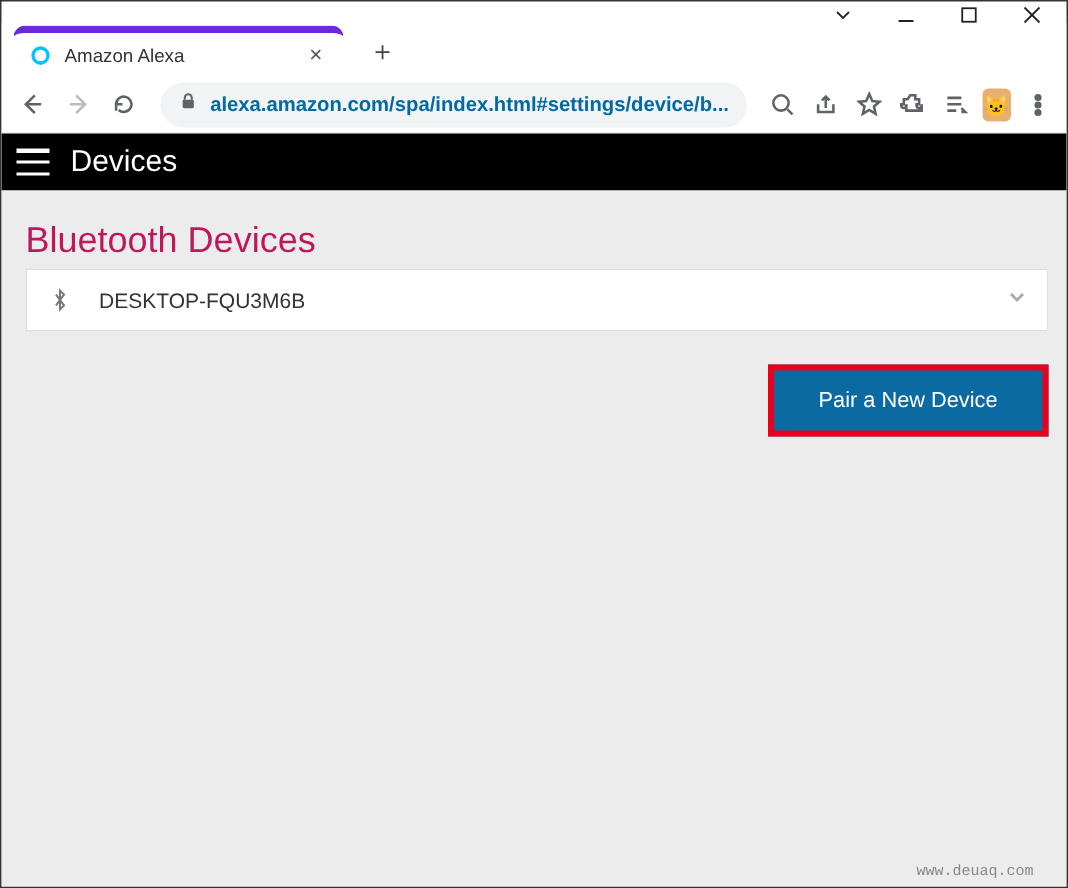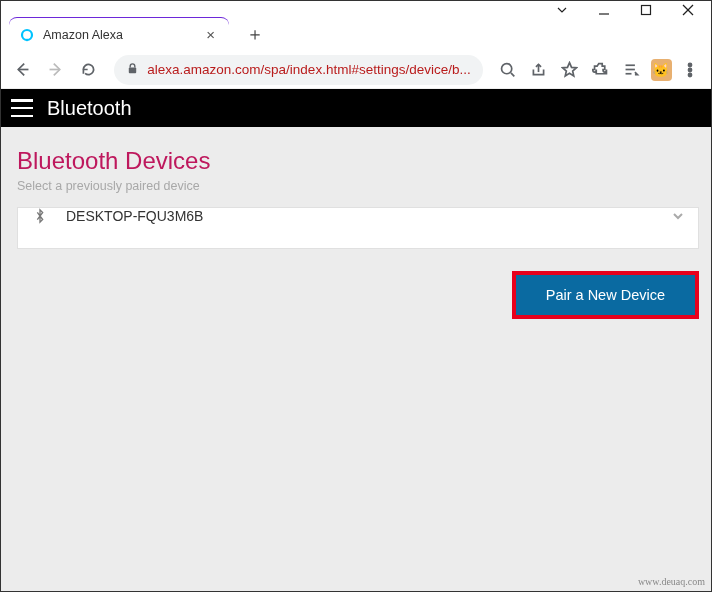--- a/index.html
+++ b/index.html
@@ -4,59 +4,59 @@
 <style>
   * { box-sizing: border-box; margin: 0; padding: 0; }
   body { font-family: Arial, sans-serif; width: 712px; height: 592px; background: #fff; overflow: hidden; position: relative; border: 1px solid #333; }
   
   
   .window-controls { height: 14px; display: flex; justify-content: flex-end; align-items: center; gap: 28px; padding: 4px 16px 0 0; }
   .wc-icon { width: 14px; height: 14px; display: flex; align-items: center; justify-content: center; color: #222; }
   .wc-icon svg { width: 12px; height: 12px; stroke: #222; stroke-width: 1.2; fill: none; }
   
   .tab-strip { height: 36px; display: flex; align-items: flex-end; padding-left: 8px; background: #fff; }
-  .tab { height: 34px; background: #fff; border-radius: 8px 8px 0 0; display: flex; align-items: center; padding: 0 10px; min-width: 220px; border-top: 1px solid #6d28d9; position: relative; }
+  .tab { height: 34px; background: #fff; border-radius: 8px 8px 0 0; display: flex; align-items: center; padding: 0 10px; min-width: 220px; border-top: 5px solid #6d28d9; position: relative; }
   .tab-favicon { width: 16px; height: 16px; display:flex; align-items:center; justify-content:center; margin-right:8px; }
   .tab-favicon svg { width:14px; height:14px; }
   .tab-title { font-size: 12.5px; color: #333; flex: 1; }
   .tab-close { font-size: 15px; color: #555; padding: 0 4px; }
   .new-tab { width: 28px; height: 28px; display:flex; align-items:center; justify-content:center; font-size: 18px; color: #444; margin-left: 12px; margin-bottom:3px; }
   
   .toolbar { height: 38px; display: flex; align-items: center; padding: 0 8px; gap: 6px; background:#fff; border-bottom: 1px solid #eee;}
   .nav-btn { width: 28px; height:28px; display:flex; align-items:center; justify-content:center; border-radius:50%; }
   .nav-btn svg { width:17px; height:17px; stroke:#5f6368; stroke-width:2; fill:none; }
   .nav-btn.disabled svg { stroke:#bbb; }
   .addr-bar { flex:1; height:30px; background:#f1f3f4; border-radius:15px; display:flex; align-items:center; padding:0 12px; gap:8px; margin: 0 6px; }
   .lock-icon svg { width:13px; height:13px; fill:#5f6368; }
-  .addr-text { font-size: 13.5px; color:#b91c1c; white-space:nowrap; overflow:hidden; }
+  .addr-text { font-size: 13.5px; color:#0369a1; white-space:nowrap; overflow:hidden;font-weight:bold; }
   .tool-icon { width:26px; height:26px; display:flex; align-items:center; justify-content:center; }
   .tool-icon svg { width:17px; height:17px; stroke:#5f6368; fill:none; stroke-width:2; }
   .avatar { width:22px; height:22px; border-radius:4px; background:#e8b070; display:flex; align-items:center; justify-content:center; font-size:14px; }
   .menu-dots svg { width:16px; height:16px; fill:#5f6368; }
   
   
   .app-header { background:#000; color:#fff; height:38px; display:flex; align-items:center; padding:0 10px; gap:14px; }
   .hamburger { width:22px; height:18px; display:flex; flex-direction:column; justify-content:space-between; }
   .hamburger span { height:2.5px; background:#fff; width:100%; }
   .app-header-title { font-size:20px; font-weight:400; }
   
   .page { background:#ececec; height: calc(592px - 14px - 36px - 38px - 38px); padding: 20px 12px 12px 16px; position:relative; }
   .page-title { font-size: 24px; color:#be185d; font-weight:400; margin-bottom:4px; }
   .page-sub { font-size: 12.5px; color:#a8a8a8; margin-bottom:14px; }
   
-  .device-row { background:#fff; border:1px solid #e0e0e0; height:42px; display:flex; align-items:flex-start; padding:0 14px; }
+  .device-row { background:#fff; border:1px solid #e0e0e0; height:42px; display:flex; align-items:center; padding:0 14px; }
   .bt-icon { width:16px; display:flex; align-items:center; justify-content:center; margin-right:18px; }
   .bt-icon svg { width:12px; height:16px; stroke:#777; stroke-width:1.5; fill:none; }
   .device-name { font-size:14px; color:#333; flex:1; }
   .chevron svg { width:12px; height:12px; stroke:#aaa; stroke-width:2; fill:none; }
   
   .pair-wrap { display:flex; justify-content:flex-end; margin-top:22px; padding-right:0; }
   .pair-btn { background:#0a6aa1; color:#fff; font-size:14.5px; padding:12px 30px; border:4px solid #e8001c; cursor:pointer; }
   
-  .watermark { position:absolute; bottom:4px; right:6px; font-size:10px; color:#888; font-family: Liberation Serif, serif; }
+  .watermark { position:absolute; bottom:4px; right:22px; font-size:10px; color:#888; font-family: Liberation Mono, monospace; }
 </style>
 </head>
 <body>
 
 <div class="window-controls">
   <span class="wc-icon">
       <svg viewBox="0 0 12 12">
         <polyline points="2,4 6,8 10,4"></polyline>
       </svg>
     </span>
@@ -158,26 +158,25 @@
       </svg>
     </div>
 </div>
 
 <div class="app-header">
   <div class="hamburger">
       <span></span>
       <span></span>
       <span></span>
     </div>
-  <div class="app-header-title">Bluetooth</div>
+  <div class="app-header-title">Devices</div>
 </div>
 
 <div class="page">
   <div class="page-title">Bluetooth Devices</div>
-  <div class="page-sub">Select a previously paired device</div>
 
   <div class="device-row">
     <span class="bt-icon">
       <svg viewBox="0 0 12 18">
           <path d="M3 5 L9 13 L6 16 L6 2 L9 5 L3 13"></path>
         </svg>
     </span>
     <span class="device-name">DESKTOP-FQU3M6B</span>
     <span class="chevron"><svg viewBox="0 0 12 12">
           <polyline points="2,4 6,8 10,4"></polyline>

